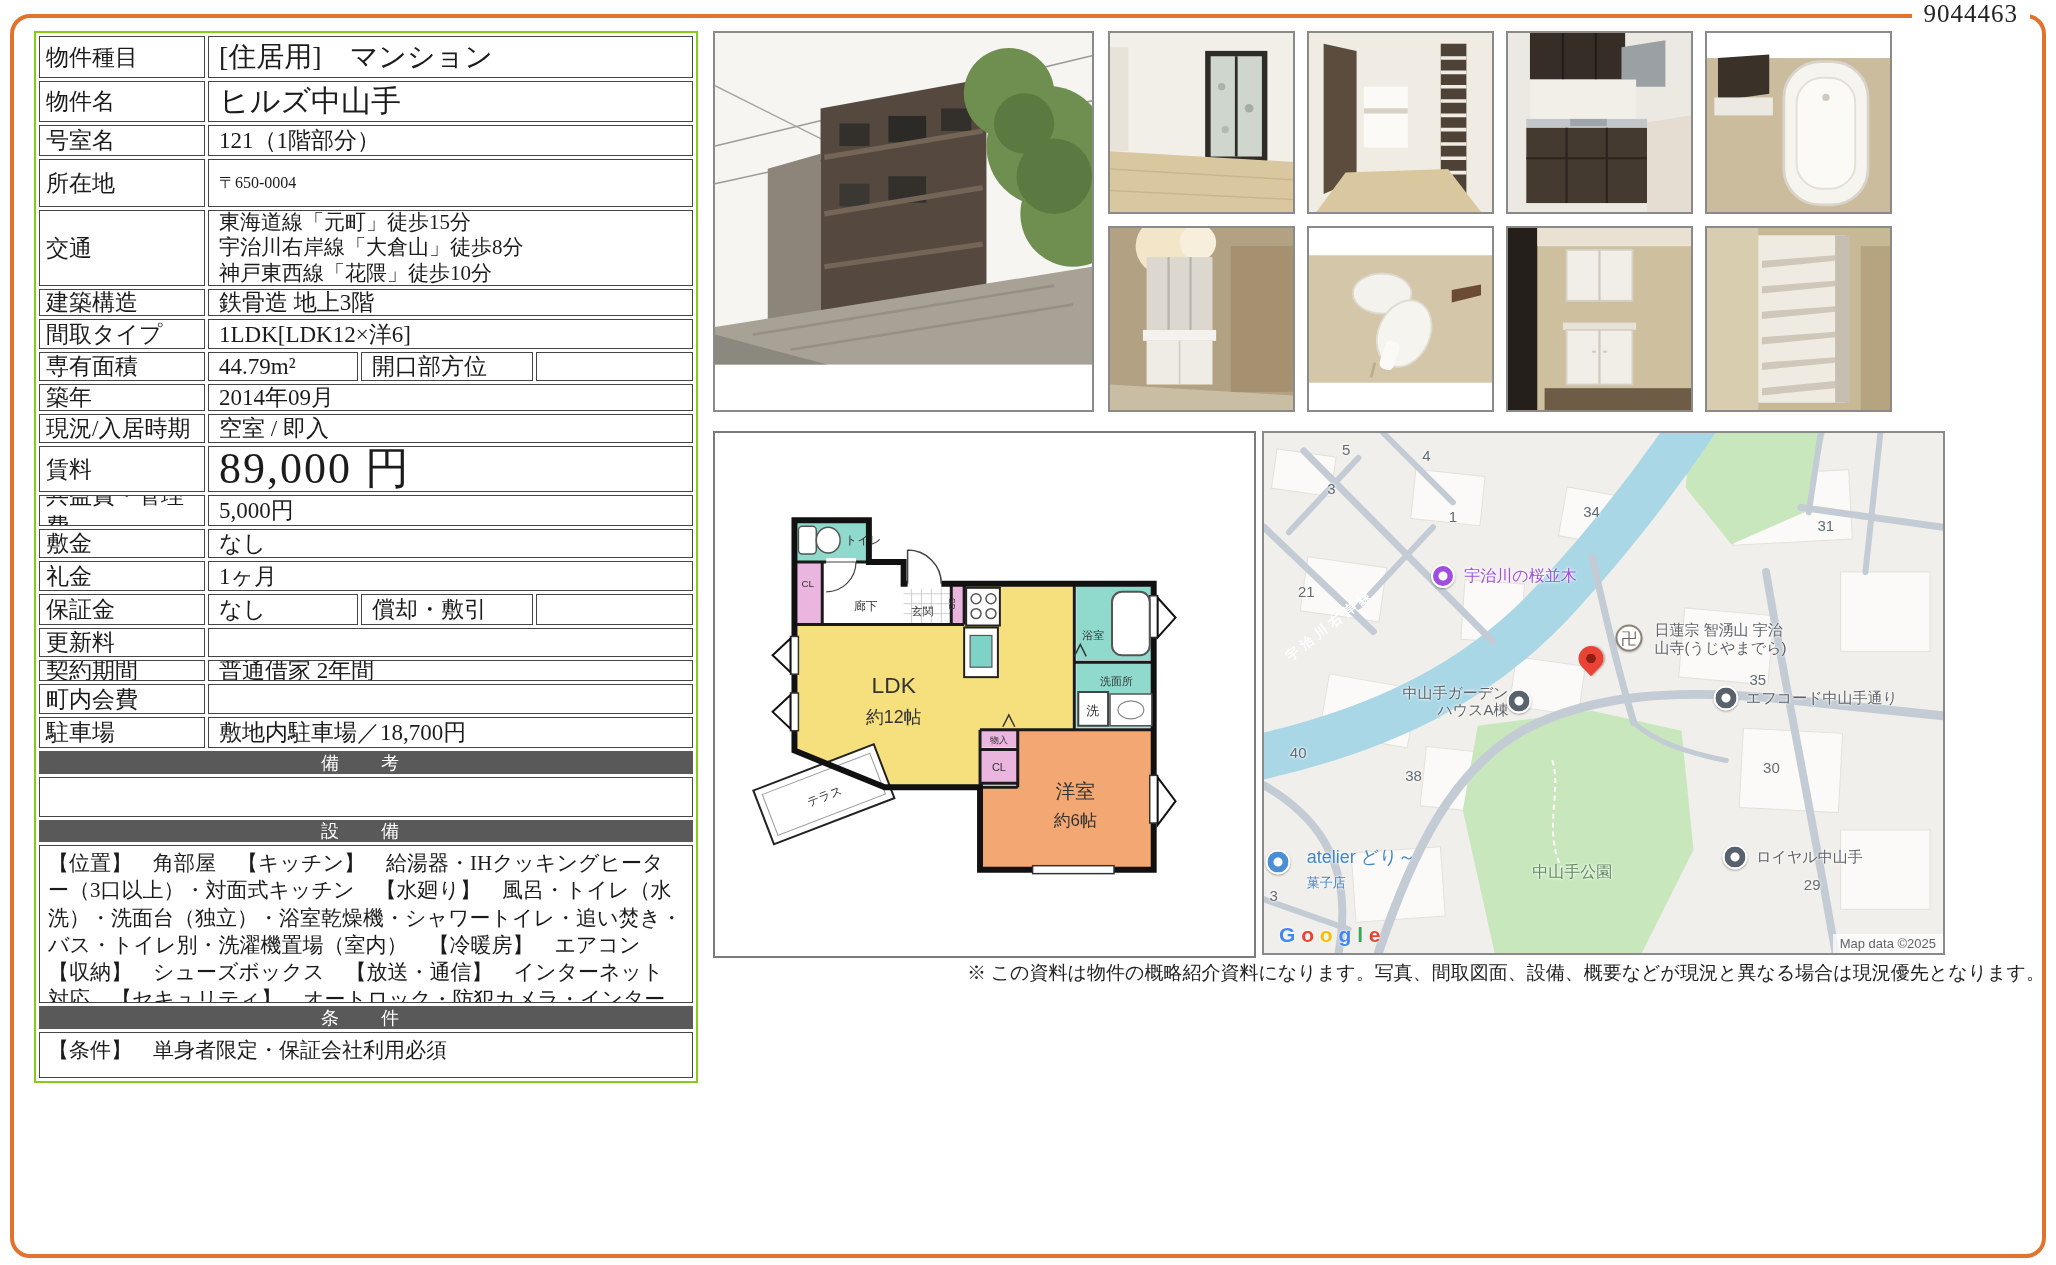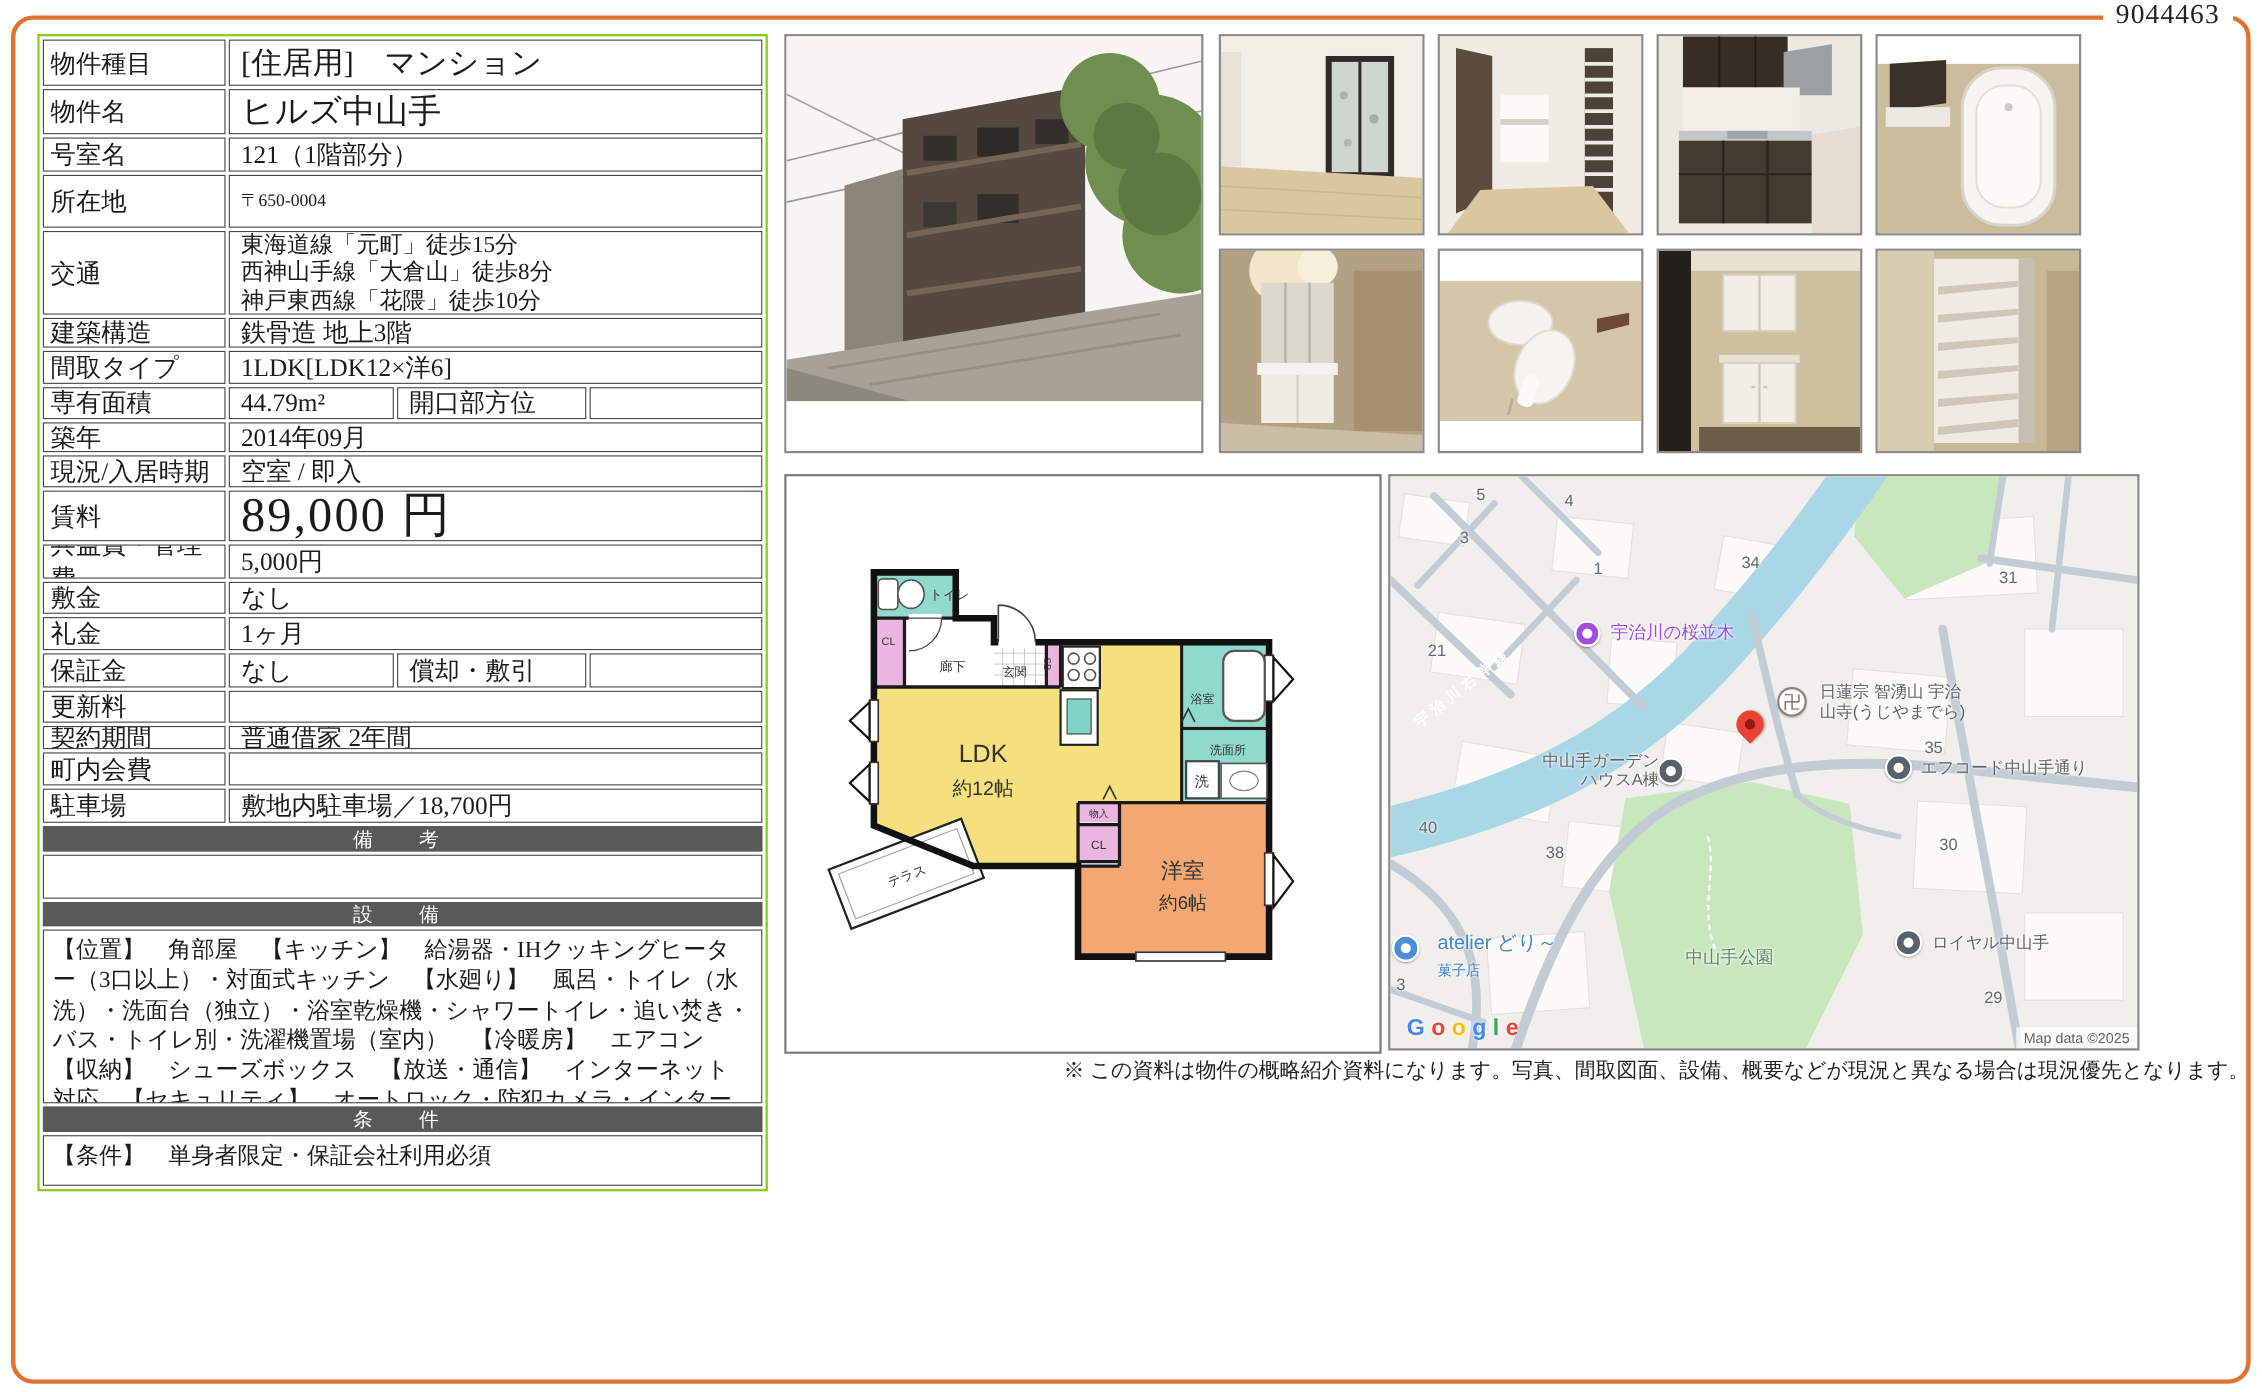--- a/index.html
+++ b/index.html
@@ -117,21 +117,21 @@
     <div class="trow" style="height:48px">
       <div class="cell lab">所在地</div>
       <div class="cell val stack">
         <span class="zip">〒650-0004</span>
       </div>
     </div>
     <div class="trow" style="height:76px">
       <div class="cell lab">交通</div>
       <div class="cell val stack acc">
         <span>東海道線「元町」徒歩15分</span>
-        <span>西神山手線「大倉山」徒歩8分</span>
+        <span>宇治川右岸線「大倉山」徒歩8分</span>
         <span>神戸東西線「花隈」徒歩10分</span>
       </div>
     </div>
     <div class="trow" style="height:27px">
       <div class="cell lab">建築構造</div>
       <div class="cell val">鉄骨造 地上3階</div>
     </div>
     <div class="trow" style="height:30px">
       <div class="cell lab">間取タイプ</div>
       <div class="cell val">1LDK[LDK12×洋6]</div>
@@ -475,21 +475,21 @@
         <div class="mlabel mnum" style="left: 5%; top: 30.5%;">21</div>
 
         <div class="mlabel mnum" style="left: 71.5%; top: 47.5%;">35</div>
 
         <div class="mlabel mnum" style="left: 3.8%; top: 61.5%;">40</div>
 
         <div class="mlabel mnum" style="left: 20.8%; top: 66%;">38</div>
 
         <div class="mlabel mnum" style="left: 73.5%; top: 64.5%;">30</div>
 
-        <div class="mlabel mnum" style="left: 79.5%; top: 87%; margin-top: 22px;">29</div>
+        <div class="mlabel mnum" style="left: 79.5%; top: 87%;">29</div>
 
         <div class="mlabel mnum" style="left: 0.8%; top: 89%;">3</div>
 
         <div class="mlabel mpoi purple" style="left: 29.5%; top: 27.5%;">宇治川の桜並木</div>
 
         <div class="mlabel mroad" style="left: 3.5%; top: 42%;">宇治川右岸線</div>
 
         <div class="mlabel mpoi dark" style="left: 57.5%; top: 39.5%;">日蓮宗 智湧山 宇治
 山寺(うじやまでら)</div>
 

